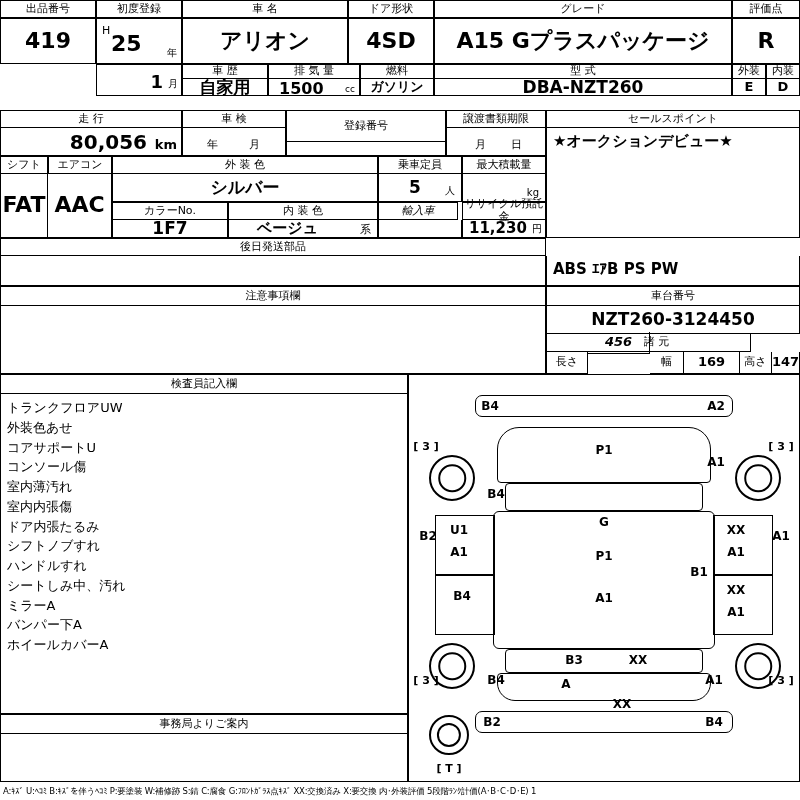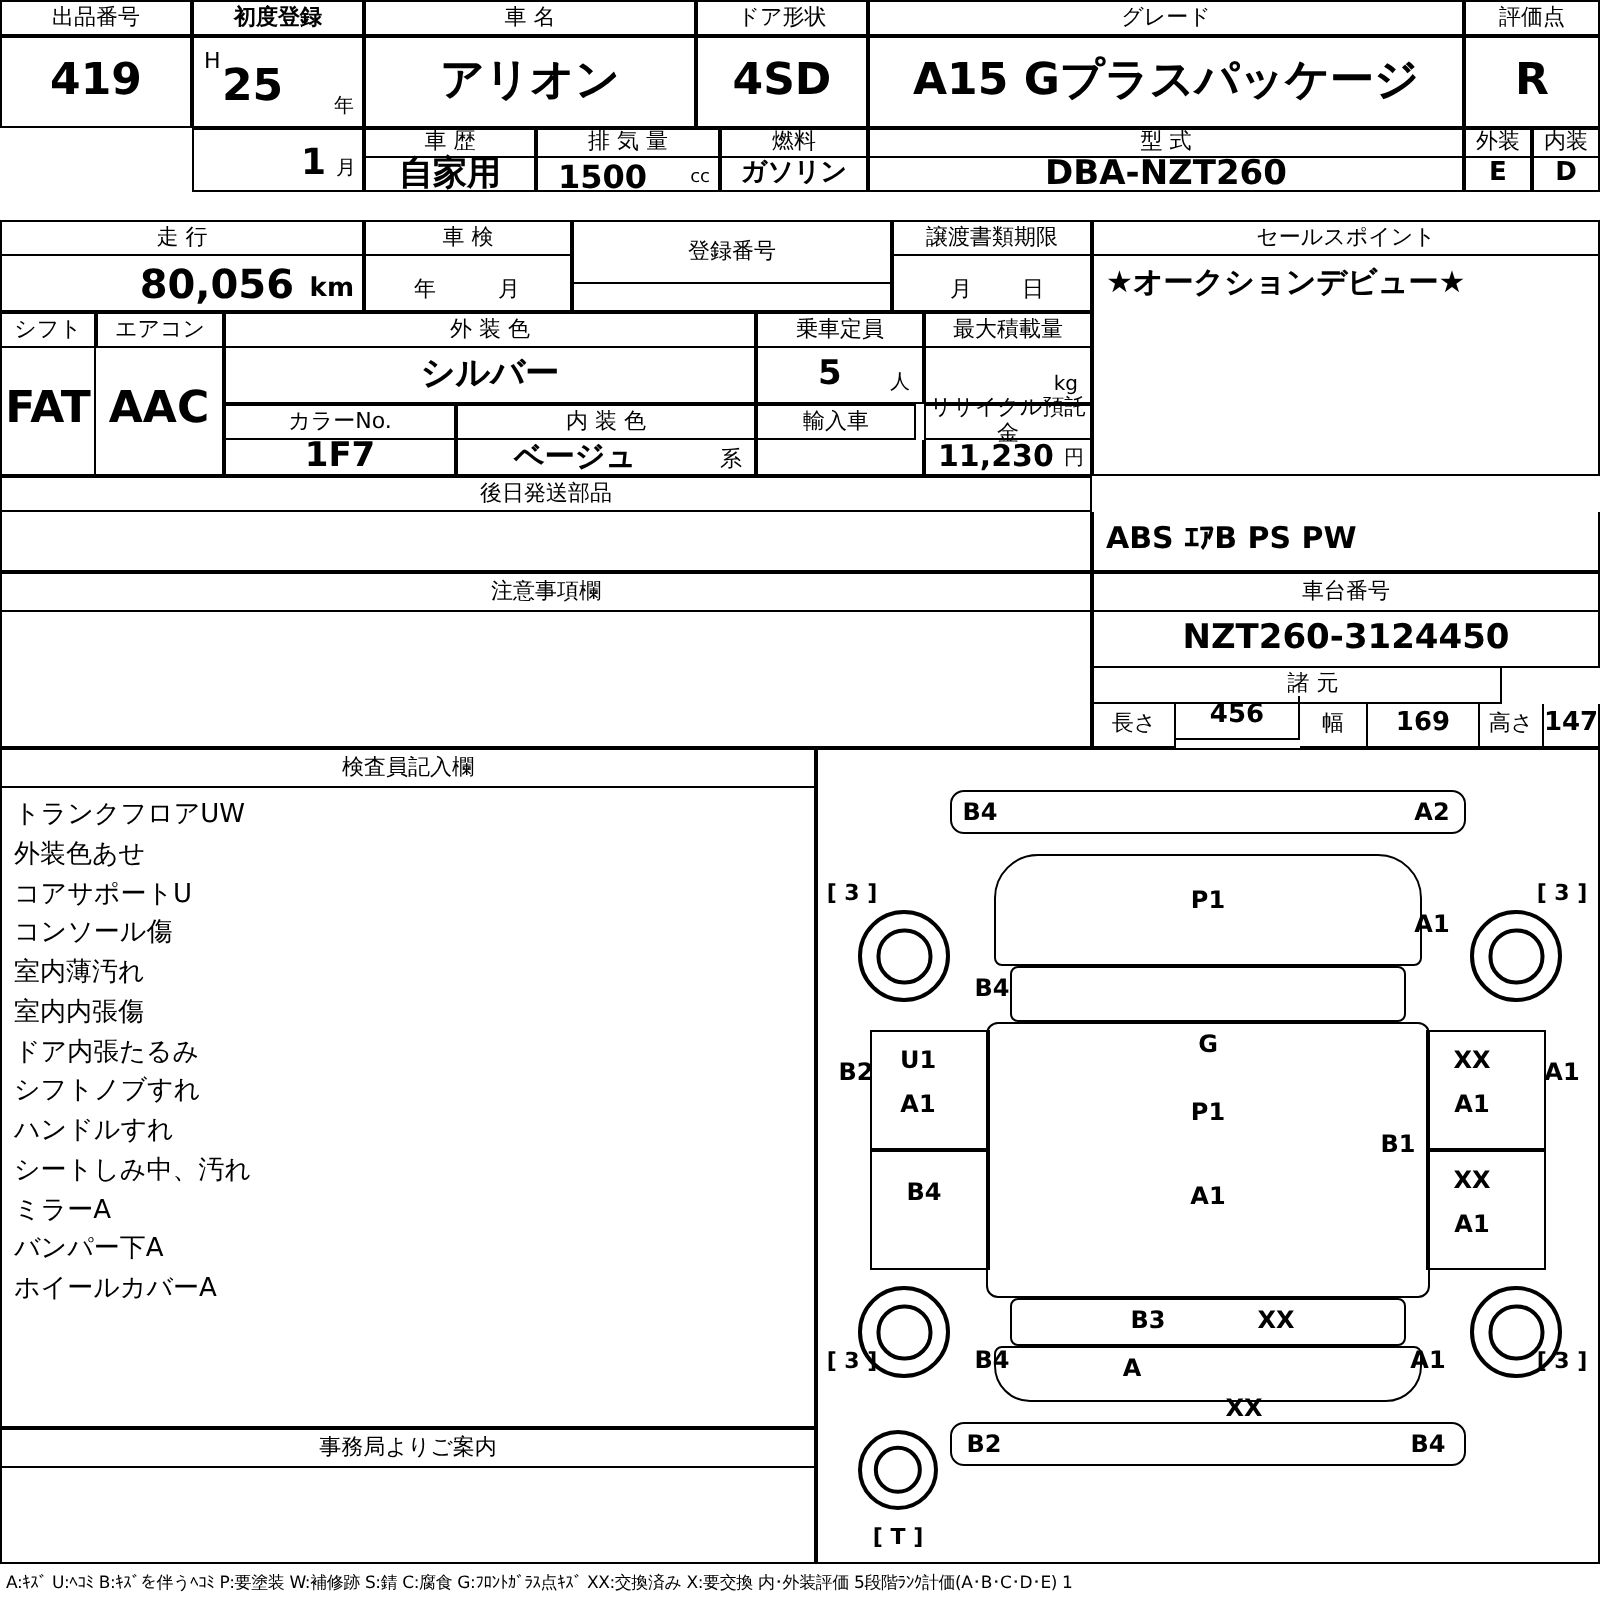--- a/index.html
+++ b/index.html
@@ -27,21 +27,21 @@
   .rnd{border-radius:7px;}
 </style>
 </head>
 <body>
 
 <div class="sheet">
 
   <div class="bx lbl" style="left:0;top:0;width:96px;height:18px;">出品番号</div>
   <div class="bx val big" style="left:0;top:18px;width:96px;height:46px;">419</div>
 
-  <div class="bx lbl" style="left:96px;top:0;width:86px;height:18px;font-weight:bold;">初度登録</div>
+  <div class="bx lbl" style="left:96px;top:0;width:86px;height:18px;">初度登録</div>
   <div class="bx" style="left:96px;top:18px;width:86px;height:46px;">
     <div style="position:relative;width:100%;height:100%;">
       <span style="position:absolute;left:5px;top:5px;font-size:11px;">H</span>
       <span style="position:absolute;left:14px;top:12px;font-size:22px;font-weight:bold;">25</span>
       <span style="position:absolute;right:4px;bottom:3px;font-size:10px;">年</span>
     </div>
   </div>
 
   <div class="bx lbl" style="left:182px;top:0;width:166px;height:18px;">車 名</div>
   <div class="bx val big" style="left:182px;top:18px;width:166px;height:46px;">アリオン</div>
@@ -139,21 +139,21 @@
   <div class="bx val mid" style="left:112px;top:220px;width:116px;height:18px;border-top:none;">1F7</div>
 
   <div class="bx lbl" style="left:228px;top:202px;width:150px;height:18px;">内 装 色</div>
   <div class="bx" style="left:228px;top:220px;width:150px;height:18px;border-top:none;">
     <div style="position:relative;width:100%;height:100%;">
       <span style="position:absolute;left:28px;top:-1px;font-size:15px;font-weight:bold;">ベージュ</span>
       <span style="position:absolute;right:6px;top:2px;font-size:11px;">系</span>
     </div>
   </div>
 
-  <div class="bx lbl" style="left:378px;top:202px;width:80px;height:18px;">輸入車</div>
+  <div class="bx lbl" style="left:378px;top:202px;width:80px;height:18px;font-style:italic;">輸入車</div>
   <div class="bx val sm" style="left:378px;top:220px;width:84px;height:18px;border-top:none;"></div>
 
   <div class="bx lbl" style="left:462px;top:202px;width:84px;height:18px;">リサイクル預託金</div>
   <div class="bx" style="left:462px;top:220px;width:84px;height:18px;border-top:none;">
     <div style="position:relative;width:100%;height:100%;">
       <span style="position:absolute;left:6px;top:-1px;font-size:15px;font-weight:bold;">11,230</span>
       <span style="position:absolute;right:3px;bottom:1px;font-size:10px;">円</span>
     </div>
   </div>
 
@@ -171,21 +171,21 @@
   <div class="bx" style="left:546px;top:256px;width:254px;height:30px;border-top:none;">
     <div style="font-size:15px;font-weight:bold;padding:4px 0 0 6px;">ABS ｴｱB PS PW</div>
   </div>
 
   <div class="bx lbl" style="left:546px;top:286px;width:254px;height:20px;">車台番号</div>
   <div class="bx val mid" style="left:546px;top:306px;width:254px;height:28px;border-top:none;">NZT260-3124450</div>
 
   <div class="bx lbl" style="left:546px;top:334px;width:205px;height:18px;border-top:none;padding-left:16px;">諸 元</div>
 
   <div class="bx lbl" style="left:546px;top:352px;width:42px;height:22px;border-top:none;">長さ</div>
-  <div class="bx val sm" style="left:588px;top:348px;width:62px;height:22px;border-top:none;border-left:none;">456</div>
+  <div class="bx val sm" style="left:588px;top:332px;width:62px;height:22px;border-top:none;border-left:none;font-style:italic;">456</div>
   <div class="bx lbl" style="left:650px;top:352px;width:34px;height:22px;border-top:none;border-left:none;">幅</div>
   <div class="bx val sm" style="left:684px;top:352px;width:56px;height:22px;border-top:none;border-left:none;">169</div>
   <div class="bx lbl" style="left:740px;top:352px;width:32px;height:22px;border-top:none;border-left:none;">高さ</div>
   <div class="bx val sm" style="left:772px;top:352px;width:28px;height:22px;border-top:none;border-left:none;">147</div>
 
   <div class="bx lbl" style="left:0;top:374px;width:408px;height:20px;">検査員記入欄</div>
   <div class="bx" style="left:0;top:394px;width:408px;height:320px;border-top:none;">
     <div class="insp">
       <div>トランクフロアUW</div>
       <div>外装色あせ</div>

